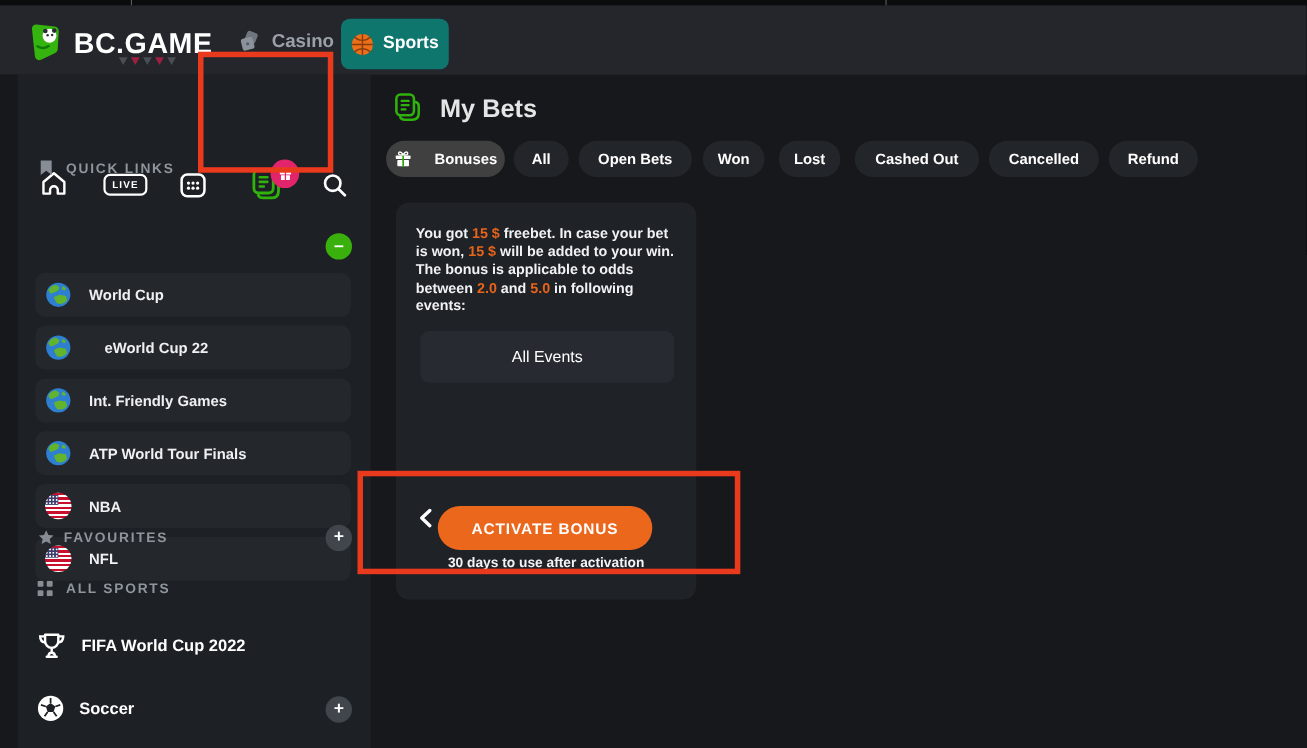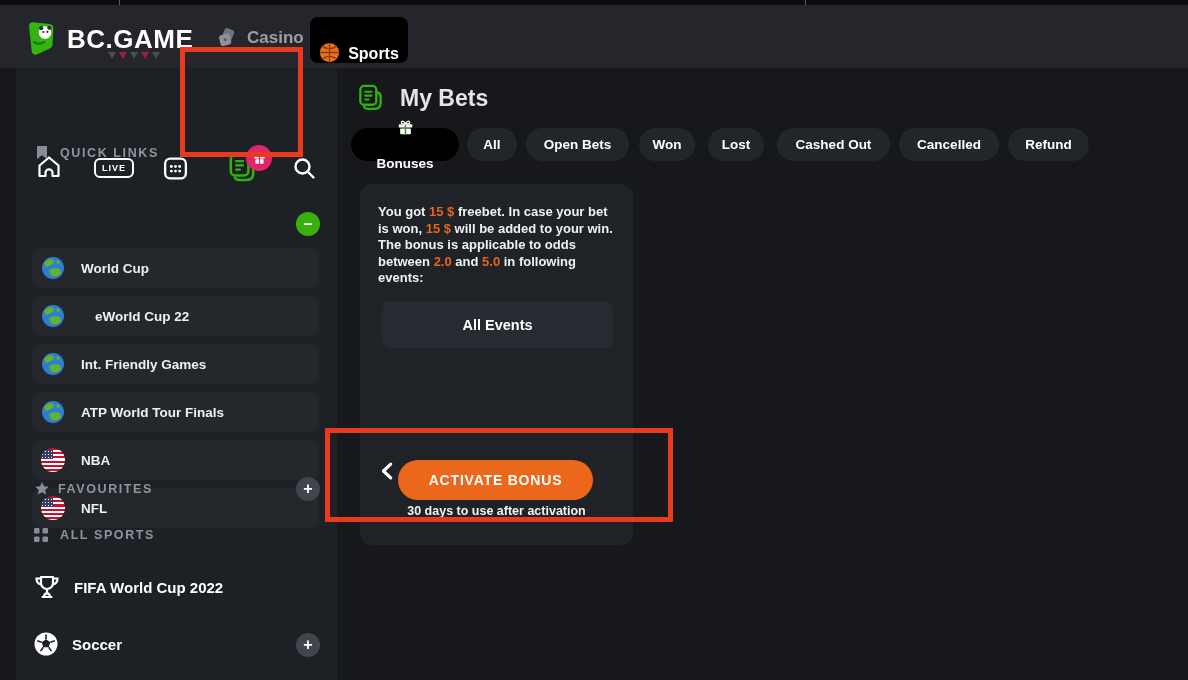--- a/index.html
+++ b/index.html
@@ -11,21 +11,21 @@
   .tick { position:absolute; top:0; width:1px; height:5px; background:#5a5d62; }
 
   
   .header { position:absolute; left:0; top:5px; width:100%; height:63px; background:#24262b; }
   .logo { position:absolute; left:20px; top:14px; display:flex; align-items:center; gap:7px; cursor:pointer; }
   .brand { color:#fff; font-size:26px; font-weight:bold; letter-spacing:0.5px; }
   .bunting { position:absolute; left:108px; top:47px; display:flex; gap:3px; }
   .bunting i { width:0; height:0; border-left:4px solid transparent; border-right:4px solid transparent; border-top:7px solid #4a4d53; }
   .bunting i.r { border-top-color:#9e2040; }
   .nav-casino { position:absolute; left:216px; top:22px; display:flex; align-items:center; gap:9px; color:#9aa0a8; font-size:17px; font-weight:600; cursor:pointer; }
-  .nav-sports { position:absolute; left:310px; top:12px; width:98px; height:46px; background:#000000; border-radius:8px; display:flex; align-items:flex-end; justify-content:center; gap:8px; color:#fff; font-size:16px; font-weight:bold; cursor:pointer; }
+  .nav-sports { position:absolute; left:310px; top:12px; width:98px; height:46px; background:#0f766e; border-radius:8px; display:flex; align-items:center; justify-content:center; gap:8px; color:#fff; font-size:16px; font-weight:bold; cursor:pointer; }
 
   
   .sidebar { position:absolute; left:0; top:68px; width:337px; height:612px; background:#1d2024; }
   .gutter { position:absolute; left:0; top:0; width:16px; height:100%; background:#17181c; }
   .icon-btn { position:absolute; cursor:pointer; }
   .live-badge { position:absolute; left:94px; top:90px; border:2px solid #fff; border-radius:6px; color:#fff; font-size:9px; font-weight:bold; letter-spacing:1px; padding:3px 6px; cursor:pointer; }
   .badge-gift { position:absolute; left:246px; top:77px; width:26px; height:26px; border-radius:50%; background:#e2246c; display:flex; align-items:center; justify-content:center; }
 
   .section-head { position:absolute; display:flex; align-items:center; gap:12px; color:#8f959d; font-size:12.5px; font-weight:bold; letter-spacing:1.6px; }
   .round-btn { position:absolute; width:24px; height:24px; border-radius:50%; display:flex; align-items:center; justify-content:center; color:#fff; font-size:16px; font-weight:bold; cursor:pointer; line-height:1; }
@@ -39,26 +39,26 @@
     background-image:radial-gradient(#fff 0.6px, transparent 0.7px); background-size:3px 3px; }
 
   .sport-row { position:absolute; display:flex; align-items:center; gap:13px; color:#fff; font-size:15px; font-weight:bold; cursor:pointer; }
 
   
   .title-wrap { position:absolute; left:356px; top:83px; display:flex; align-items:center; gap:15px; }
   .page-title { color:#e5e5e5; font-size:23px; font-weight:bold; }
 
   .pill { position:absolute; top:128px; height:33px; border-radius:17px; background:#222529; color:#fff;
     font-size:13.5px; font-weight:bold; display:flex; align-items:center; justify-content:center; cursor:pointer; }
-  .pill.active { background:#000000; gap:20px;flex-direction:column; }
+  .pill.active { background:#404040; gap:20px; }
 
   .bonus-card { position:absolute; left:360px; top:184px; width:273px; height:361px; background:#1f2226; border-radius:12px; }
   .bonus-msg { position:absolute; left:18px; top:20px; width:242px; color:#f0f2f4; font-size:13px; font-weight:600; line-height:16.5px; }
   .bonus-msg .hl { color:#e8641b; font-weight:bold; }
-  .all-events { position:absolute; left:22px; top:117px; width:231px; height:47px; background:#272a30; border-radius:8px; display:flex; align-items:center; justify-content:center; color:#fff; font-size:14.5px; font-weight:bold; cursor:pointer; }
+  .all-events { position:absolute; left:22px; top:117px; width:231px; height:47px; background:#272a30; border-radius:8px; display:flex; align-items:center; justify-content:center; color:#fff; font-size:14.5px; font-weight:normal; cursor:pointer; }
   .prev-arrow { position:absolute; left:17px; top:274px; width:22px; height:26px; cursor:pointer; }
   .activate-btn { position:absolute; left:38px; top:276px; width:195px; height:40px; background:#eb671c; border:none; border-radius:20px; color:#fff; font-family:"Liberation Sans", sans-serif; font-size:14px; font-weight:bold; letter-spacing:0.8px; cursor:pointer; }
   .activate-note { position:absolute; left:24px; top:320px; width:225px; text-align:center; color:#f2f3f5; font-size:12.5px; font-weight:600; }
 
   
   .annotation { position:absolute; border:5px solid #ea3a1e; z-index:50; pointer-events:none; }
   .anno-1 { left:180px; top:47px; width:123px; height:110px; }
   .anno-2 { left:325px; top:428px; width:348px; height:94px; }
 
   svg { display:block; }

